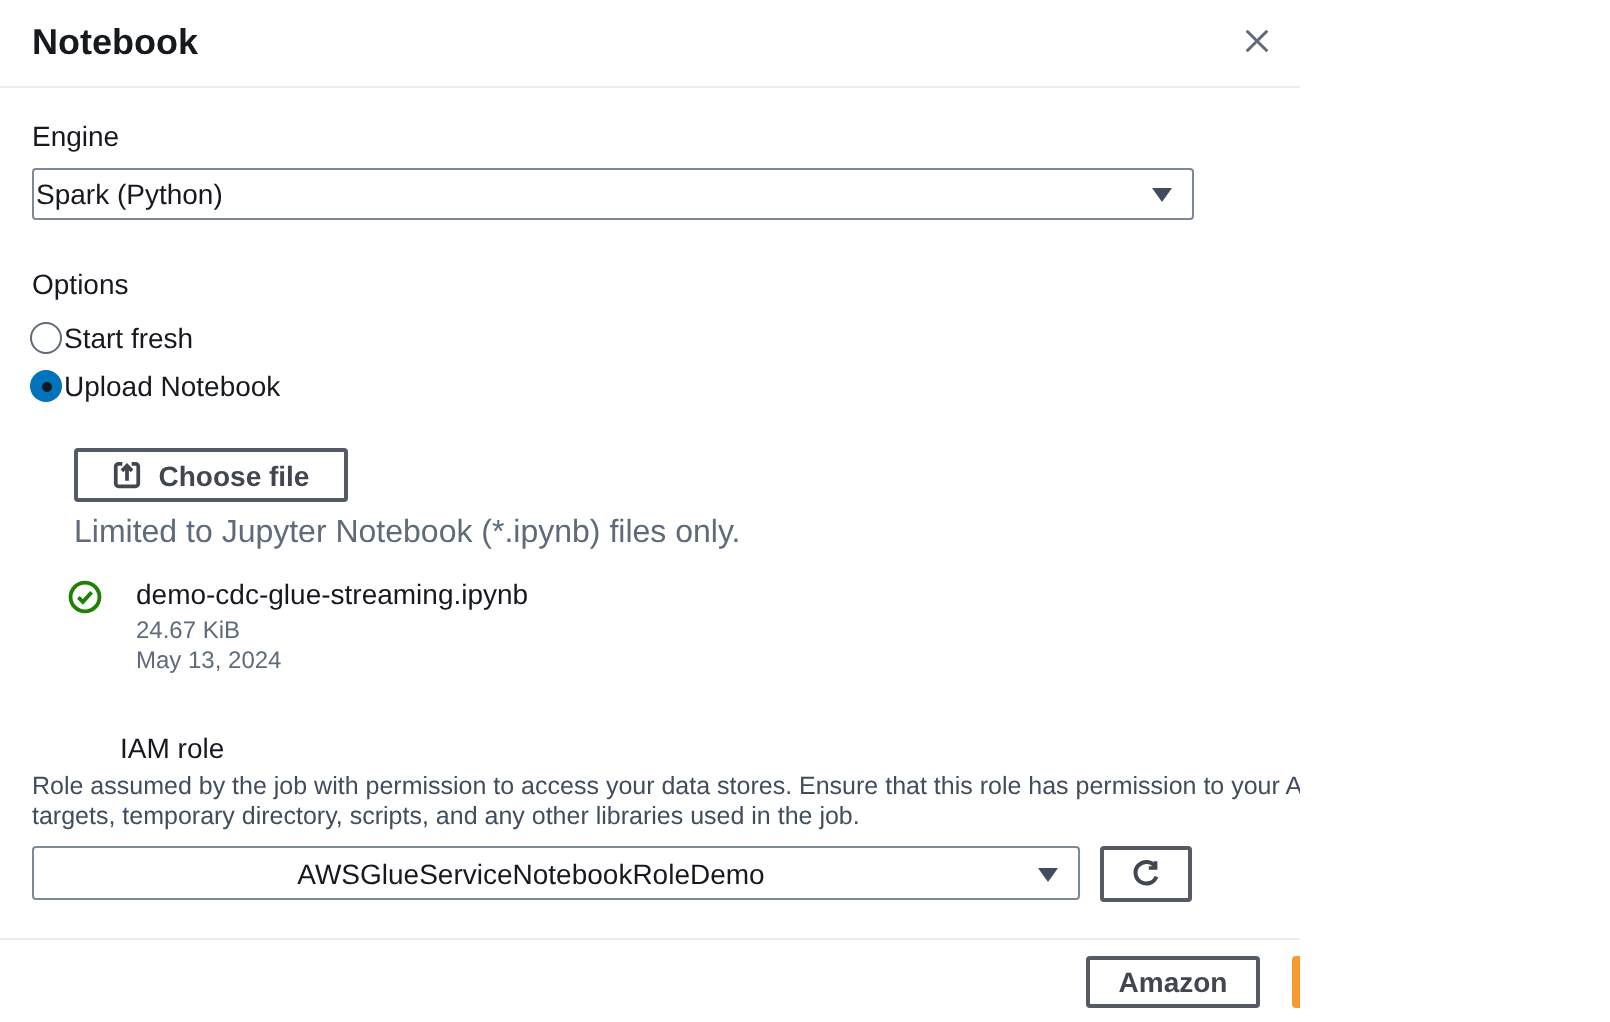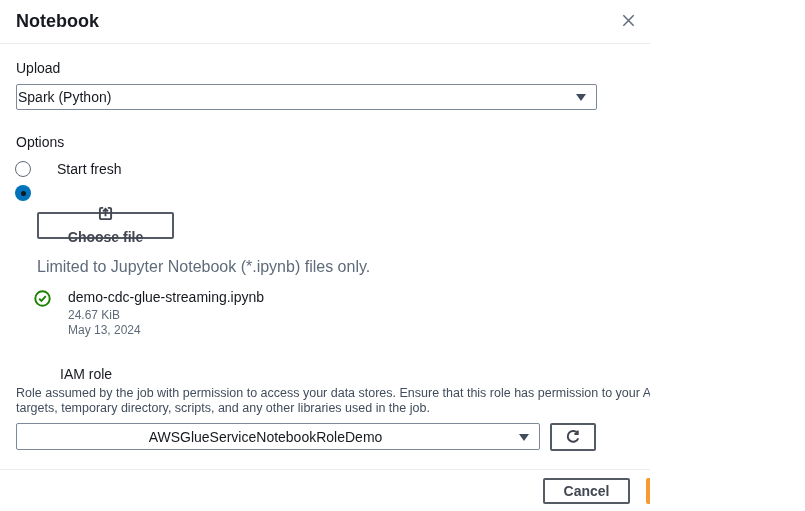--- a/index.html
+++ b/index.html
@@ -21,31 +21,31 @@
   .modal-header{position:absolute;top:0;left:0;right:0;height:44px;border-bottom:1px solid var(--divider);background:#fff;}
   .modal-title{position:absolute;left:16px;top:11px;font-size:18px;font-weight:700;color:var(--text-dark);}
   .close-btn{position:absolute;right:7px;top:8px;width:30px;height:28px;background:none;border:none;cursor:pointer;display:flex;align-items:center;justify-content:center;}
 
   
   .field-label{position:absolute;left:16px;font-size:14px;color:var(--text-dark);}
   .select{position:absolute;height:26px;border:1px solid var(--input-border);border-radius:2px;background:#fff;display:flex;align-items:center;padding:0 26px 0 1px;font-size:14px;color:var(--text-dark);cursor:pointer;}
   .select .caret{position:absolute;right:10px;top:50%;margin-top:-3px;width:0;height:0;border-left:5px solid transparent;border-right:5px solid transparent;border-top:7px solid #414D5C;}
 
   
-  .radio-row{position:absolute;left:15px;display:flex;align-items:center;gap:26px;cursor:pointer;height:18px;text-align:right;}
+  .radio-row{position:absolute;left:15px;display:flex;align-items:center;gap:1px;cursor:pointer;height:18px;text-align:right;}
   .radio-circle{width:16px;height:16px;border-radius:50%;border:1px solid var(--text-muted);background:#fff;position:relative;flex:0 0 16px;}
   .radio-row.checked .radio-circle{border:none;background:var(--radio-blue);}
   .radio-row.checked .radio-circle::after{content:"";position:absolute;left:50%;top:50%;width:5px;height:5px;margin:-2.5px 0 0 -2.5px;border-radius:50%;background:#101820;}
   .radio-label{font-size:14px;color:var(--text-dark);}
 
   
   .btn-secondary{border:2px solid var(--border-dark);border-radius:2px;background:#fff;color:#424650;font-size:14px;font-weight:700;font-family:inherit;cursor:pointer;display:flex;align-items:center;justify-content:center;gap:8px;}
   .btn-primary{border:none;border-radius:2px;background:var(--primary-orange);color:var(--text-dark);font-size:14px;font-weight:700;font-family:inherit;cursor:pointer;display:flex;align-items:center;justify-content:center;}
 
-  .choose-file-btn{position:absolute;left:37px;top:212px;width:137px;height:27px;flex-direction:column;}
+  .choose-file-btn{position:absolute;left:37px;top:224px;width:137px;height:27px;}
   .helper-text{position:absolute;left:37px;top:258px;font-size:16px;color:var(--text-muted);}
 
   
   .file-check{position:absolute;left:34px;top:290px;width:17px;height:17px;}
   .file-name{position:absolute;left:68px;top:289px;font-size:14px;color:var(--text-dark);}
   .file-size{position:absolute;left:68px;top:308px;font-size:12px;color:var(--text-muted);}
   .file-date{position:absolute;left:68px;top:323px;font-size:12px;color:var(--text-muted);}
 
   
   .iam-desc{position:absolute;left:16px;top:386px;width:774px;font-size:12.5px;line-height:15px;color:#414D5C;}
@@ -65,35 +65,36 @@
     <h1 class="modal-title">Notebook</h1>
     <button class="close-btn">
       <span>
         <svg width="15" height="15" viewBox="0 0 16 16">
             <path d="M2.5 2.5 L13.5 13.5 M13.5 2.5 L2.5 13.5" stroke="#5F6B7A" stroke-width="1.6" fill="none"></path>
           </svg>
       </span>
     </button>
   </div>
 
-  <div class="field-label" style="top:60px;">Upload</div>
+  <div class="field-label" style="top:60px;">Engine</div>
   <div class="select" style="left:16px;top:84px;width:581px;">
     <span>Spark (Python)</span>
     <span class="caret"></span>
   </div>
 
   <div class="field-label" style="top:134px;">Options</div>
 
   <div class="radio-row" style="top:160px;">
     <span class="radio-circle"></span>
     <span class="radio-label">Start fresh</span>
   </div>
 
   <div class="radio-row checked" style="top:184px;">
     <span class="radio-circle"></span>
+    <span class="radio-label">Upload Notebook</span>
   </div>
 
   <button class="btn-secondary choose-file-btn">
     <span style="display:flex;">
       <svg width="15" height="15" viewBox="0 0 16 16" fill="none" stroke="#424650" stroke-width="2">
         <path d="M5.5 2 H3.5 A1.5 1.5 0 0 0 2 3.5 V12.5 A1.5 1.5 0 0 0 3.5 14 H12.5 A1.5 1.5 0 0 0 14 12.5 V3.5 A1.5 1.5 0 0 0 12.5 2 H10.5"></path>
         <path d="M8 11 V3.2 M5.3 5.8 L8 3 L10.7 5.8"></path>
       </svg>
     </span>
     <span>Choose file</span>
@@ -120,17 +121,17 @@
   <button class="btn-secondary refresh-btn">
     <span style="display:flex;">
       <svg width="16" height="16" viewBox="0 0 16 16" fill="none" stroke="#424650" stroke-width="2">
         <path d="M13.2 9.3 A5.4 5.4 0 1 1 12.6 4.3"></path>
         <path d="M12.8 1.6 V5 H9.4" stroke-width="1.8"></path>
       </svg>
     </span>
   </button>
 
   <div class="modal-footer">
-    <button class="btn-secondary cancel-btn">Cancel</button>
+    <button class="btn-secondary cancel-btn">Amazon</button>
     <button class="btn-primary create-btn">Jupyter notebook</button>
   </div>
 
 </div>
 
 </body></html>

